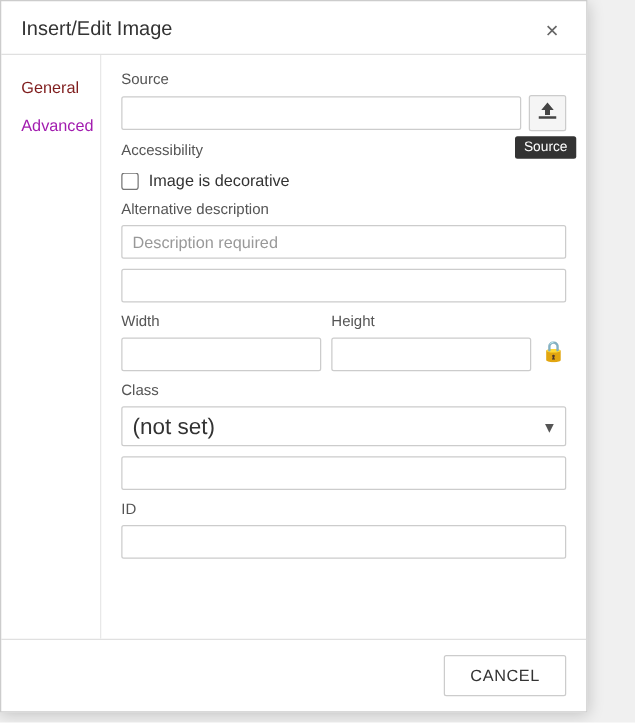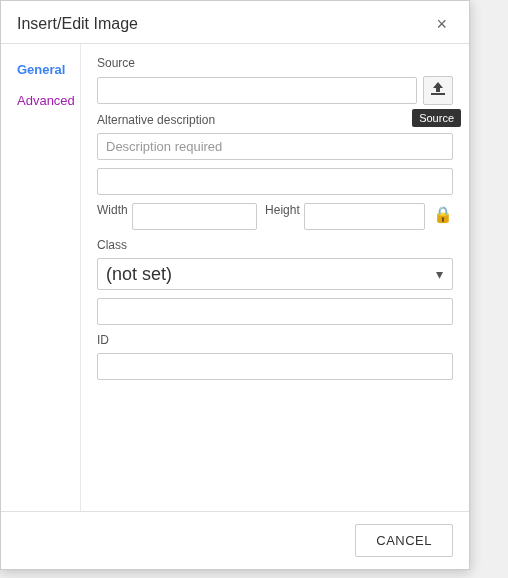--- a/index.html
+++ b/index.html
@@ -67,22 +67,22 @@
 
     .sidebar-item {
       padding: 6px 8px;
       cursor: pointer;
       font-size: 13px;
       color: #a21caf;
       border-radius: 2px;
     }
 
     .sidebar-item.active {
-      color: #3b82f6;
-      font-weight: 700;
+      color: #7f1d1d;
+      font-weight: 400;
     }
 
     .content {
       flex: 1;
       padding: 12px 16px;
       overflow-y: auto;
       display: flex;
       flex-direction: column;
       gap: 8px;
     }
@@ -174,21 +174,21 @@
     }
 
     .size-row {
       display: flex;
       align-items: flex-end;
       gap: 8px;
     }
 
     .size-field {
       display: flex;
-      flex-direction: row;
+      flex-direction: column;
       gap: 4px;
       flex: 1;
     }
 
     .lock-icon {
       font-size: 16px;
       color: #555;
       padding-bottom: 6px;
       cursor: pointer;
     }
@@ -283,20 +283,27 @@
           <button class="source-btn">
             <svg width="16" height="16" viewBox="0 0 16 16">
               <rect x="1" y="12" width="14" height="2" fill="#444"></rect>
               <polygon points="8,1 13,7 10,7 10,11 6,11 6,7 3,7" fill="#444"></polygon>
             </svg>
           </button>
           <div class="source-tooltip">Source</div>
         </div>
       </div>
 
+      <div class="field-group">
+        <div class="accessibility-label">Accessibility</div>
+        <div class="checkbox-row">
+          <input type="checkbox" style="">
+          <span class="checkbox-label">Image is decorative</span>
+        </div>
+      </div>
 
       <div class="field-group">
         <label class="field-label">Alternative description</label>
         <input type="text" placeholder="Description required" style="">
       </div>
 
       <div class="field-group">
         <input type="text" placeholder="" style="">
       </div>
 

